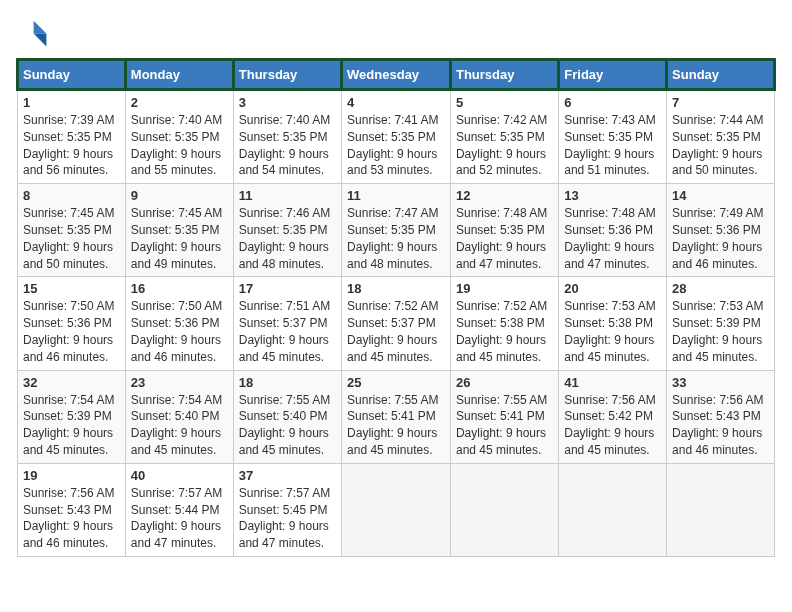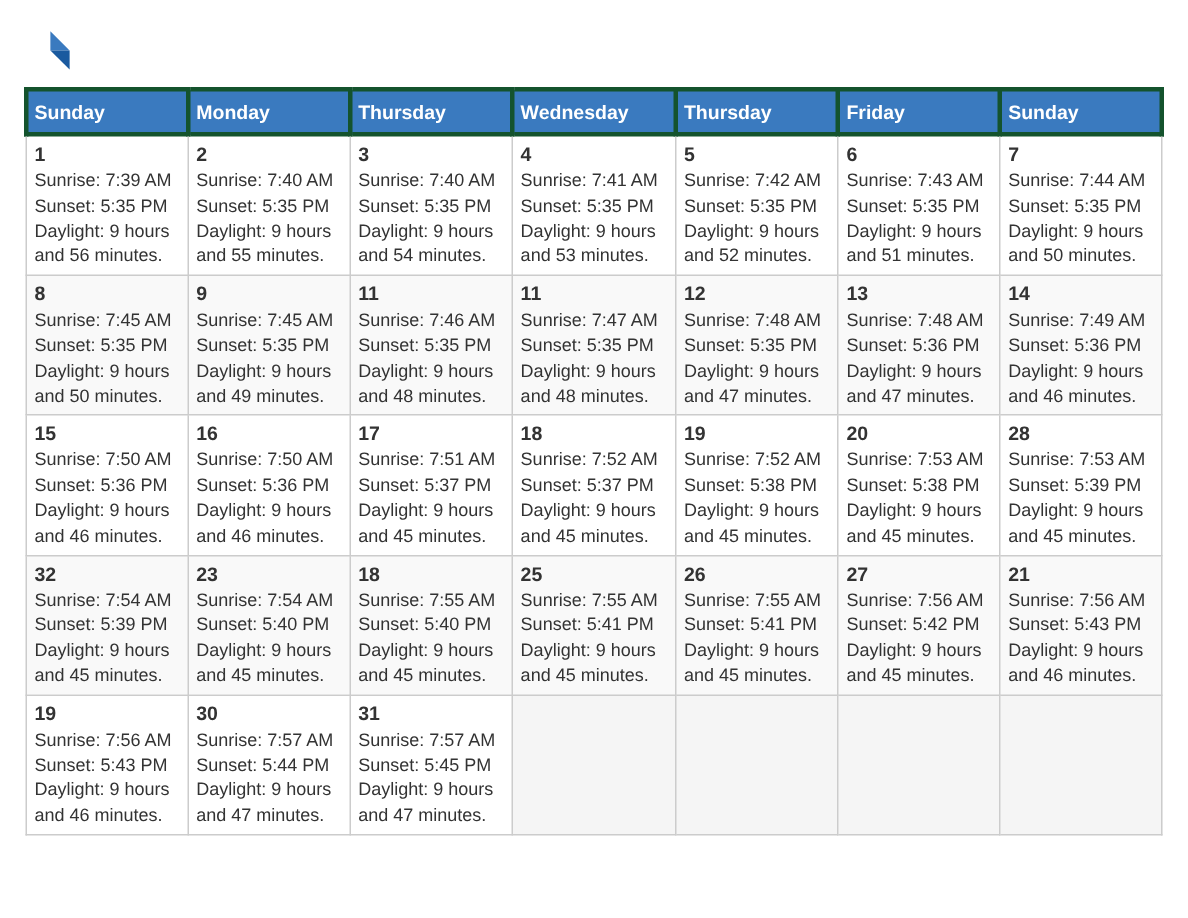--- a/index.html
+++ b/index.html
@@ -221,39 +221,39 @@
         </td>
         <td>
           <span class="day-num">25</span>
           <div class="day-info">Sunrise: 7:55 AM<br>Sunset: 5:41 PM<br>Daylight: 9 hours and 45 minutes.</div>
         </td>
         <td>
           <span class="day-num">26</span>
           <div class="day-info">Sunrise: 7:55 AM<br>Sunset: 5:41 PM<br>Daylight: 9 hours and 45 minutes.</div>
         </td>
         <td>
-          <span class="day-num">27</span>
+          <span class="day-num">41</span>
           <div class="day-info">Sunrise: 7:56 AM<br>Sunset: 5:42 PM<br>Daylight: 9 hours and 45 minutes.</div>
         </td>
         <td>
-          <span class="day-num">21</span>
+          <span class="day-num">33</span>
           <div class="day-info">Sunrise: 7:56 AM<br>Sunset: 5:43 PM<br>Daylight: 9 hours and 46 minutes.</div>
         </td>
       </tr>
       <tr>
         <td>
           <span class="day-num">19</span>
           <div class="day-info">Sunrise: 7:56 AM<br>Sunset: 5:43 PM<br>Daylight: 9 hours and 46 minutes.</div>
         </td>
         <td>
-          <span class="day-num">30</span>
+          <span class="day-num">40</span>
           <div class="day-info">Sunrise: 7:57 AM<br>Sunset: 5:44 PM<br>Daylight: 9 hours and 47 minutes.</div>
         </td>
         <td>
-          <span class="day-num">31</span>
+          <span class="day-num">37</span>
           <div class="day-info">Sunrise: 7:57 AM<br>Sunset: 5:45 PM<br>Daylight: 9 hours and 47 minutes.</div>
         </td>
         <td class="empty"></td>
         <td class="empty"></td>
         <td class="empty"></td>
         <td class="empty"></td>
       </tr>
     </tbody>
 </table>
 

